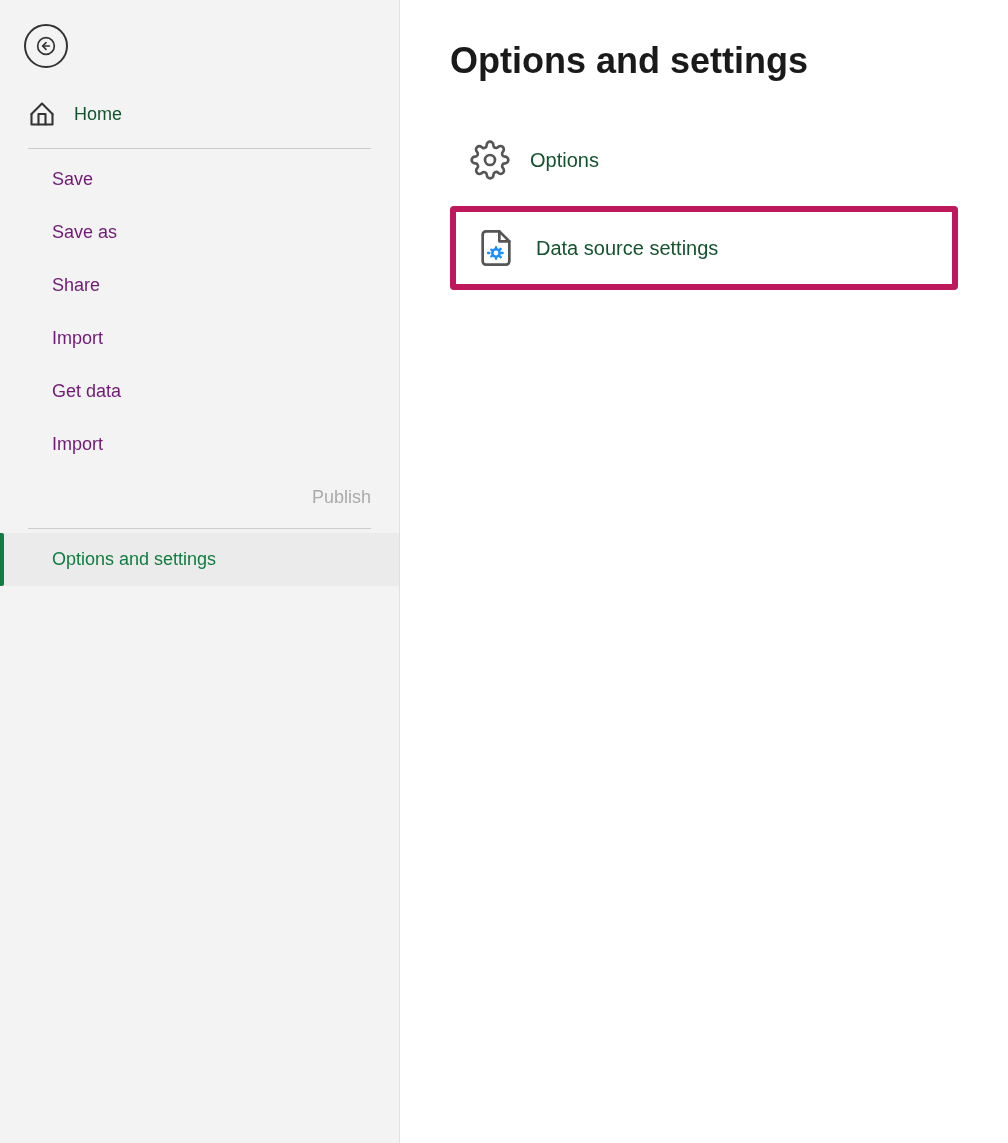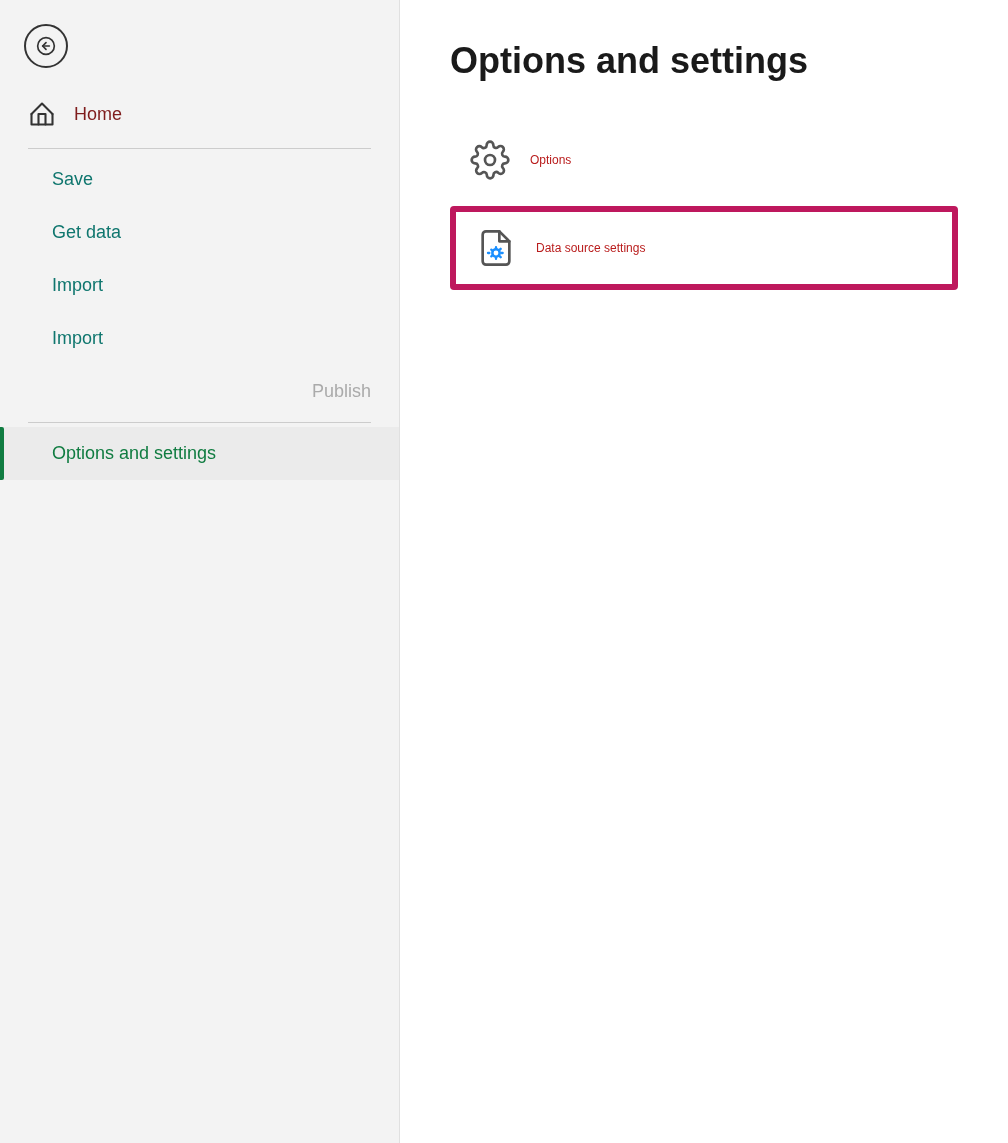--- a/index.html
+++ b/index.html
@@ -39,21 +39,21 @@
     .back-button svg {
       width: 20px;
       height: 20px;
     }
 
     .nav-item {
       display: flex;
       align-items: center;
       padding: 16px 28px;
       font-size: 18px;
-      color: #7f1d1d;
+      color: #14532d;
       cursor: pointer;
       gap: 18px;
     }
 
     .nav-item .nav-icon {
       width: 28px;
       height: 28px;
       flex-shrink: 0;
     }
 
@@ -61,21 +61,21 @@
       height: 1px;
       background: #ccc;
       margin: 4px 28px;
     }
 
     .nav-sub-item {
       display: flex;
       align-items: center;
       padding: 16px 28px 16px 52px;
       font-size: 18px;
-      color: #0f766e;
+      color: #701a75;
       cursor: pointer;
     }
 
     .nav-sub-item.disabled {
       color: #aaa;
       cursor: default;
       justify-content: flex-end;
     }
 
     .nav-sub-item.active {
@@ -107,22 +107,22 @@
       border-radius: 4px;
       margin-bottom: 8px;
     }
 
     .settings-item.highlighted {
       border: 6px solid #be185d;
       padding: 16px 20px;
     }
 
     .settings-item-label {
-      font-size: 12px;
-      color: #b91c1c;
+      font-size: 20px;
+      color: #14532d;
     }
 
     .settings-icon {
       width: 40px;
       height: 40px;
       flex-shrink: 0;
     }
   </style>
 </head>
 <body>
@@ -148,24 +148,30 @@
     <span>Home</span>
   </div>
 
 
   <div class="nav-divider"></div>
 
   <div class="nav-sub-item">
     <span>Save</span>
   </div>
   <div class="nav-sub-item">
+    <span>Save as</span>
+  </div>
+  <div class="nav-sub-item">
+    <span>Share</span>
+  </div>
+  <div class="nav-sub-item">
+    <span>Import</span>
+  </div>
+  <div class="nav-sub-item">
     <span>Get data</span>
-  </div>
-  <div class="nav-sub-item">
-    <span>Import</span>
   </div>
   <div class="nav-sub-item">
     <span>Import</span>
   </div>
   <div class="nav-sub-item disabled">
     <span>Publish</span>
   </div>
 
   <div class="nav-divider"></div>
 

